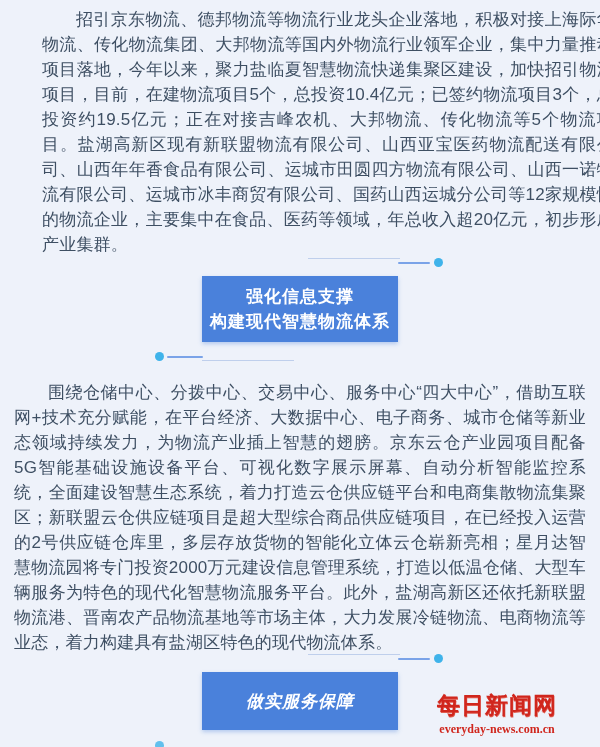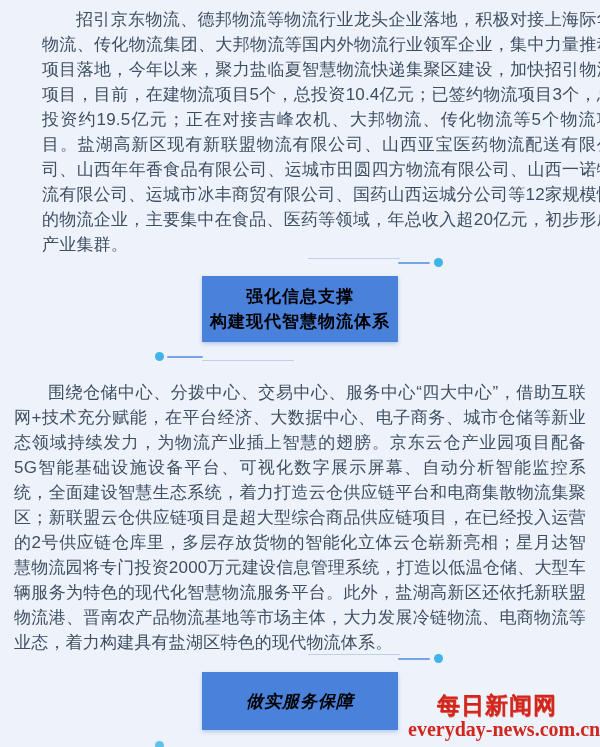--- a/index.html
+++ b/index.html
@@ -18,21 +18,21 @@
     text-align:justify;
     text-indent:2em;
     letter-spacing:0.2px;
   }
   #para1{top:7px;margin-left:28px;}
   #para2{top:380px;}
 
   .banner{
     position:absolute;left:202px;width:196px;
     background:#4a81db;
-    color:#000000;
+    color:#ffffff;
     display:flex;flex-direction:column;justify-content:center;align-items:center;
     box-shadow:0 2px 4px rgba(74,129,219,0.35);
   }
   #banner1{top:276px;height:66px;}
   #banner2{top:672px;height:58px;font-style:italic;}
   .banner .bline{
     font-size:17px;font-weight:bold;line-height:25px;
     letter-spacing:1px;white-space:nowrap;
   }
 
@@ -60,21 +60,21 @@
     position:absolute;right:14px;top:689px;width:178px;
     text-align:center;
   }
   .logo .cn{
     font-size:23px;font-weight:bold;letter-spacing:1px;
     color:#d0261d;line-height:32px;white-space:nowrap;
     text-shadow:0.5px 0.5px 0 #e05a4e;
   }
   .logo .en{
     font-family:"Liberation Serif",serif;
-    font-size:20px;font-weight:bold;
+    font-size:12px;font-weight:bold;
     color:#d0261d;line-height:17px;white-space:nowrap;
   }
 </style>
 </head>
 <body>
 
 <p class="para" id="para1">招引京东物流、德邦物流等物流行业龙头企业落地，积极对接上海际华物流、传化物流集团、大邦物流等国内外物流行业领军企业，集中力量推动项目落地，今年以来，聚力盐临夏智慧物流快递集聚区建设，加快招引物流项目，目前，在建物流项目5个，总投资10.4亿元；已签约物流项目3个，总投资约19.5亿元；正在对接吉峰农机、大邦物流、传化物流等5个物流项目。盐湖高新区现有新联盟物流有限公司、山西亚宝医药物流配送有限公司、山西年年香食品有限公司、运城市田圆四方物流有限公司、山西一诺物流有限公司、运城市冰丰商贸有限公司、国药山西运城分公司等12家规模性的物流企业，主要集中在食品、医药等领域，年总收入超20亿元，初步形成产业集群。</p>
 
 <div class="deco" id="decoTop">
   <span class="line-light"></span>

